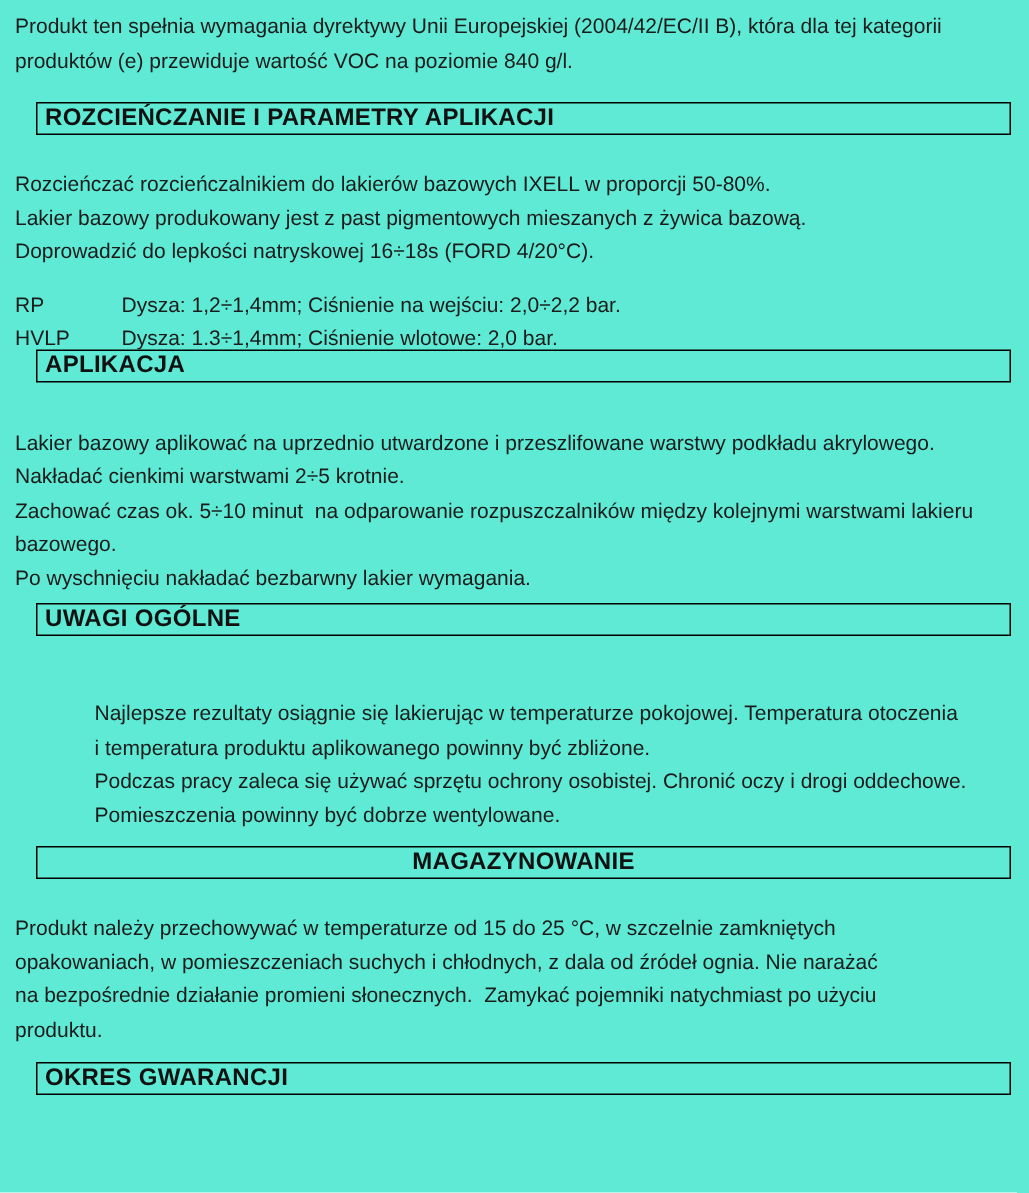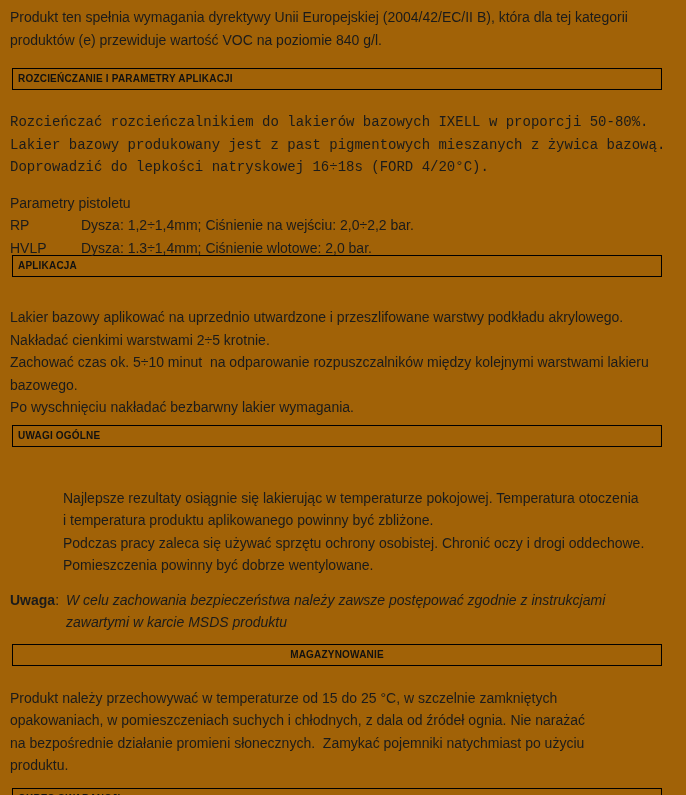--- a/index.html
+++ b/index.html
@@ -6,46 +6,46 @@
     margin: 0;
     padding: 0;
     background: #ffffff;
   }
   .page {
     position: relative;
     width: 686px;
     height: 795px;
     box-sizing: border-box;
     padding: 6px 10px 0 10px;
-    background: #a16207;
+    background: #5eead4;
     font-family: "Liberation Sans", sans-serif;
     font-size: 14px;
     color: #1b1b1b;
     overflow: hidden;
   }
   .line {
     display: block;
     line-height: 22.5px;
     white-space: pre;
   }
   .section-box {
     box-sizing: border-box;
-    margin-left: 2px;
+    margin-left: 14px;
     width: 650px;
     border: 1.5px solid #000000;
     padding: 1px 5px;
     font-weight: bold;
-    font-size: 10px;
+    font-size: 16px;
     line-height: 18px;
     letter-spacing: 0.2px;
     white-space: pre;
     color: #111111;
   }
   .box-dilution    { margin-top: 17px; }
-  .para-dilution   { margin-top: 21px; font-family: Liberation Mono, monospace; }
+  .para-dilution   { margin-top: 21px; }
   .gun-block       { margin-top: 13px; }
   .box-application { margin-top: -4px; }
   .para-application{ margin-top: 29px; }
   .box-general     { margin-top: 6px; }
   .indent-block    { margin-top: 40px; padding-left: 53px; }
   .note-row        { margin-top: 12px; display: flex; align-items: flex-start; }
   .box-storage     { margin-top: 10px; text-align: center; }
   .para-storage    { margin-top: 21px; }
   .box-warranty    { margin-top: 11px; }
   .gun-row { display: flex; gap: 22px; }
@@ -81,21 +81,20 @@
 
   <div class="section-box box-dilution">ROZCIEŃCZANIE I PARAMETRY APLIKACJI</div>
 
   <div class="para para-dilution">
     <span class="line">Rozcieńczać rozcieńczalnikiem do lakierów bazowych IXELL w proporcji 50-80%.</span>
     <span class="line">Lakier bazowy produkowany jest z past pigmentowych mieszanych z żywica bazową.</span>
     <span class="line">Doprowadzić do lepkości natryskowej 16÷18s (FORD 4/20°C).</span>
   </div>
 
   <div class="gun-block">
-    <span class="line">Parametry pistoletu</span>
     <div class="gun-row">
       <span class="gun-label">RP</span>
       <span class="gun-text">Dysza: 1,2÷1,4mm; Ciśnienie na wejściu: 2,0÷2,2 bar.</span>
     </div>
     <div class="gun-row">
       <span class="gun-label">HVLP</span>
       <span class="gun-text">Dysza: 1.3÷1,4mm; Ciśnienie wlotowe: 2,0 bar.</span>
     </div>
   </div>
 
@@ -111,28 +110,20 @@
 
   <div class="section-box box-general">UWAGI OGÓLNE</div>
 
   <div class="indent-block">
     <span class="line">Najlepsze rezultaty osiągnie się lakierując w temperaturze pokojowej. Temperatura otoczenia</span>
     <span class="line">i temperatura produktu aplikowanego powinny być zbliżone.</span>
     <span class="line">Podczas pracy zaleca się używać sprzętu ochrony osobistej. Chronić oczy i drogi oddechowe.</span>
     <span class="line">Pomieszczenia powinny być dobrze wentylowane.</span>
   </div>
 
-  <div class="note-row">
-    <span class="note-label">Uwaga</span>
-    <span class="note-sep">:</span>
-    <span class="note-lines">
-      <span class="line">W celu zachowania bezpieczeństwa należy zawsze postępować zgodnie z instrukcjami</span>
-      <span class="line">zawartymi w karcie MSDS produktu</span>
-    </span>
-  </div>
 
   <div class="section-box box-storage">MAGAZYNOWANIE</div>
 
   <div class="para para-storage">
     <span class="line">Produkt należy przechowywać w temperaturze od 15 do 25 °C, w szczelnie zamkniętych</span>
     <span class="line">opakowaniach, w pomieszczeniach suchych i chłodnych, z dala od źródeł ognia. Nie narażać</span>
     <span class="line">na bezpośrednie działanie promieni słonecznych.  Zamykać pojemniki natychmiast po użyciu</span>
     <span class="line">produktu.</span>
   </div>
 

